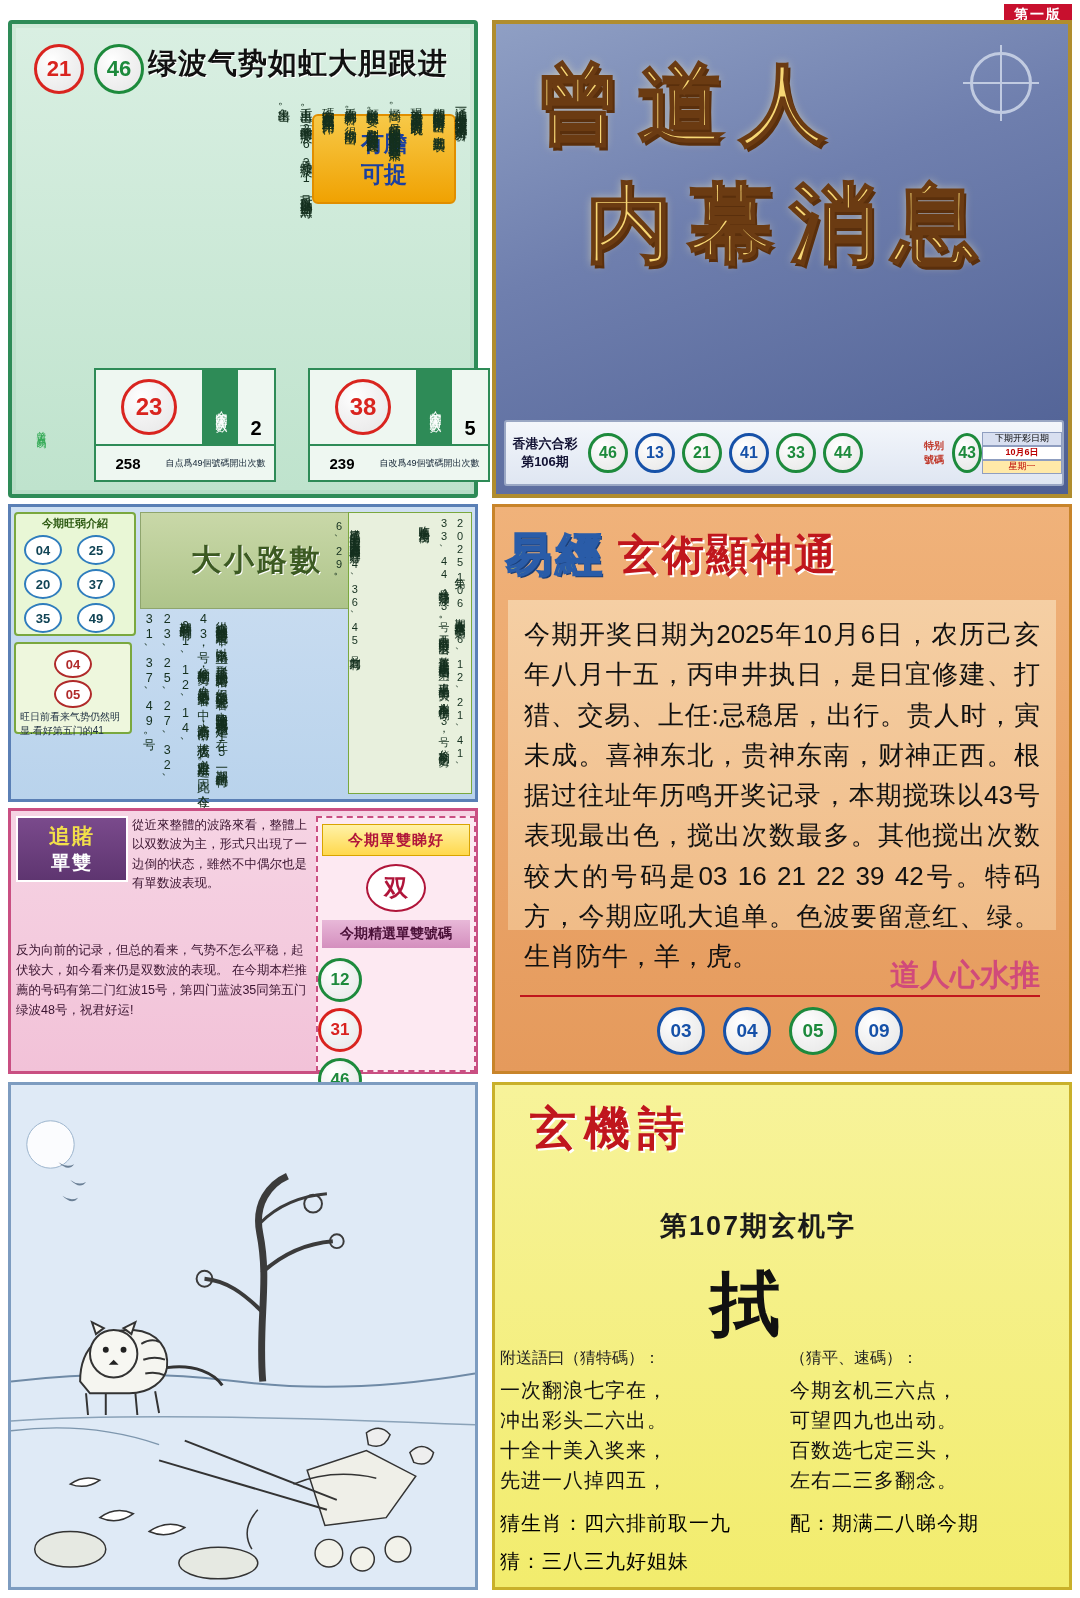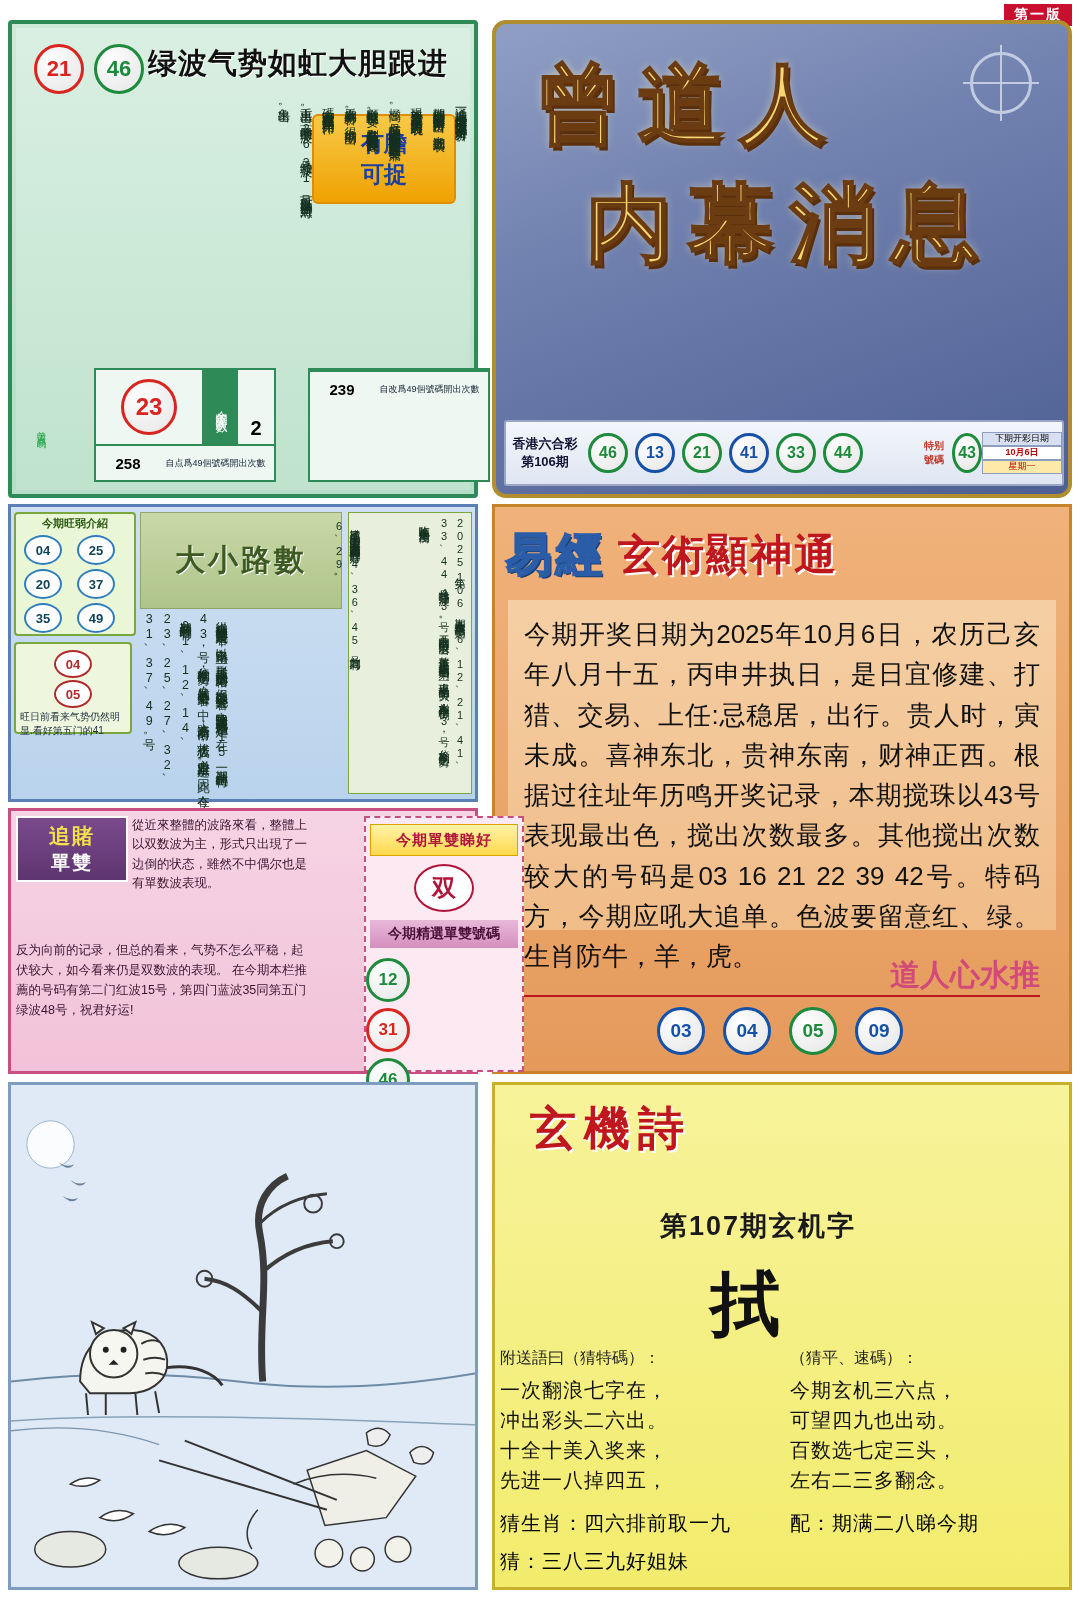--- a/index.html
+++ b/index.html
@@ -30,21 +30,21 @@
   .numbox .right{width:70px;display:flex;}
   .numbox .rlabel{width:34px;writing-mode:vertical-rl;text-orientation:upright;font-size:12px;display:flex;align-items:center;justify-content:center;background:#2e8b57;color:#fff;letter-spacing:2px;}
   .numbox .rval{flex:1;display:flex;align-items:flex-end;justify-content:center;font-size:20px;font-weight:bold;padding-bottom:4px;}
   .numbox .bot{height:34px;display:flex;align-items:center;border-top:2px solid #2e8b57;}
   .numbox .bl{width:64px;text-align:center;font-size:15px;font-weight:bold;}
   .numbox .br{flex:1;font-size:9px;line-height:1.15;color:#123;padding-right:3px;text-align:center;}
   #t-box1{left:78px;top:340px;}
   #t-box2{left:292px;top:340px;}
   #t-sign{position:absolute;left:18px;top:395px;writing-mode:vertical-rl;text-orientation:upright;font-size:10px;color:#3a5;letter-spacing:2px;}
   
-  #p-topright{left:492px;top:20px;width:580px;height:478px;border:4px solid #b08d2e;background:linear-gradient(160deg,#8f9fc4,#6f7fae 40%,#4e5f93);border-radius:14px;overflow:hidden;}
+  #p-topright{left:492px;top:20px;width:580px;height:478px;border:4px solid #b08d2e;background:linear-gradient(160deg,#8f9fc4,#6f7fae 40%,#4e5f93);border-radius:0;overflow:hidden;}
   #mast-title{position:absolute;left:30px;top:26px;width:520px;height:330px;}
   .mast-l{font-size:86px;font-weight:bold;color:#f7d774;-webkit-text-stroke:2px #6b3b12;text-shadow:3px 4px 0 #5a2f0c,0 0 10px rgba(255,240,180,.6);line-height:1;}
   #mast-row1{position:absolute;left:10px;top:10px;letter-spacing:16px;}
   #mast-row2{position:absolute;left:60px;top:130px;letter-spacing:16px;}
   #mast-seal{position:absolute;right:36px;top:28px;width:56px;height:56px;border:3px solid #cfd8ea;border-radius:50%;opacity:.85;}
   #mast-seal:before{content:"";position:absolute;left:50%;top:-10px;width:2px;height:76px;background:#cfd8ea;transform:translateX(-50%);}
   #mast-seal:after{content:"";position:absolute;top:50%;left:-10px;height:2px;width:76px;background:#cfd8ea;transform:translateY(-50%);}
   #result-bar{position:absolute;left:8px;bottom:8px;width:556px;height:62px;background:linear-gradient(180deg,#f3f6fb,#dfe6f2);border:2px solid #9aa7c4;border-radius:3px;display:flex;align-items:center;}
   #rb-label{width:78px;text-align:center;font-size:13px;font-weight:bold;color:#113;line-height:1.35;}
   #rb-balls{flex:1;display:flex;align-items:center;gap:7px;padding-left:4px;}
@@ -57,42 +57,42 @@
   #rb-date .d3{background:#ffe9a8;border:1px solid #8f9ec0;color:#b00;}
   
   #p-midleft{left:8px;top:504px;width:470px;height:298px;border:3px solid #5a7fb5;background:linear-gradient(180deg,#cfe0f2,#b9d3ec);padding:5px;}
   .oval{border-radius:50%;display:flex;align-items:center;justify-content:center;font-weight:bold;background:#fff;}
   #ml-grid{position:absolute;left:14px;top:512px;width:118px;height:120px;background:#e9f7d6;border:2px solid #7aa83e;border-radius:4px;}
   #ml-grid .hd{text-align:center;font-size:11px;font-weight:bold;color:#2d5a12;padding:2px 0;}
   #ml-grid .cells{display:grid;grid-template-columns:repeat(2,1fr);gap:4px;padding:2px 8px;}
   #ml-grid .cells .oval{width:34px;height:26px;font-size:13px;border:2px solid #2f7dbd;color:#145;}
   #ml-box2{position:absolute;left:14px;top:642px;width:118px;height:92px;background:#eef7dd;border:2px solid #7aa83e;border-radius:4px;font-size:10px;color:#234;padding:4px;box-sizing:border-box;}
   #ml-box2 .oval{width:34px;height:24px;font-size:13px;border:2px solid #b02a2a;color:#b02a2a;margin:2px auto;}
-  #ml-art{position:absolute;left:140px;top:512px;width:200px;height:95px;background:linear-gradient(180deg,#c9d8a8,#aec48a);border:1px solid #8fa56d;display:flex;align-items:center;justify-content:center;}
+  #ml-art{position:absolute;left:140px;top:512px;width:200px;height:95px;background:linear-gradient(180deg,#c9d8a8,#aec48a);border:1px solid #8fa56d;display:flex;align-items:center;justify-content:center;padding-left:16px;}
   #ml-art span{font-size:30px;font-weight:bold;color:#3c5a22;text-shadow:1px 1px 0 #fff;letter-spacing:3px;}
   #ml-text{position:absolute;left:140px;top:612px;width:200px;height:180px;}
   #ml-right{position:absolute;left:348px;top:512px;width:122px;height:280px;background:#e8f0dd;border:1px solid #7aa83e;}
   
   #p-midright{left:492px;top:504px;width:580px;height:570px;border:3px solid #c8842a;background:linear-gradient(180deg,#f0b27a,#e59a5c);padding:6px;}
   #mr-head{position:absolute;left:506px;top:520px;width:550px;height:70px;display:flex;align-items:center;}
   #mr-head .y{font-size:46px;font-weight:bold;color:#f3e23a;-webkit-text-stroke:2px #2a5ca8;text-shadow:2px 2px 0 #1b3f78;letter-spacing:4px;}
   #mr-head .r{font-size:42px;font-weight:bold;color:#c0161d;text-shadow:2px 2px 0 #fff;letter-spacing:2px;margin-left:12px;}
   #mr-body{position:absolute;left:508px;top:600px;width:548px;height:330px;background:linear-gradient(180deg,#f5cfa4,#f0bc88);font-size:26px;line-height:1.55;color:#111;padding:14px 16px;box-sizing:border-box;text-align:justify;}
   #mr-sign{position:absolute;right:40px;top:955px;font-size:30px;font-weight:bold;color:#d14a7a;font-family:"Liberation Serif",serif;}
   #mr-rule{position:absolute;left:520px;top:995px;width:520px;height:2px;background:#c0161d;}
   #mr-balls{position:absolute;left:560px;top:1008px;width:440px;height:46px;display:flex;gap:18px;align-items:center;justify-content:center;}
   #mr-balls .ball{width:42px;height:42px;font-size:19px;}
   
   #p-lowleft{left:8px;top:808px;width:470px;height:266px;border:3px solid #c94f82;background:linear-gradient(180deg,#f6d4e4,#f2c2d8);padding:5px;}
   #ll-tag{position:absolute;left:16px;top:816px;width:108px;height:62px;background:linear-gradient(180deg,#7a4a8c,#5e3570);border:2px solid #fff;display:flex;flex-direction:column;align-items:center;justify-content:center;}
   #ll-tag .a{font-size:21px;font-weight:bold;color:#f3e04a;letter-spacing:2px;}
   #ll-tag .b{font-size:19px;font-weight:bold;color:#fff;letter-spacing:2px;}
   #ll-txt1{position:absolute;left:132px;top:816px;width:176px;height:120px;font-size:12.5px;line-height:1.55;color:#3a1430;}
   #ll-txt2{position:absolute;left:16px;top:940px;width:292px;height:126px;font-size:12.5px;line-height:1.6;color:#3a1430;}
-  #ll-right{position:absolute;left:316px;top:816px;width:156px;height:252px;background:#fde9f2;border:2px dashed #c94f82;margin-left:48px;}
+  #ll-right{position:absolute;left:316px;top:816px;width:156px;height:252px;background:#fde9f2;border:2px dashed #c94f82;}
   #ll-r-title{margin:6px 4px 0;height:30px;background:linear-gradient(180deg,#fff2a8,#ffd84d);border:1px solid #d9a400;display:flex;align-items:center;justify-content:center;font-size:15px;font-weight:bold;color:#b0153a;letter-spacing:1px;}
   #ll-r-big{margin:8px auto;width:56px;height:44px;border:2px solid #b0153a;border-radius:50%;display:flex;align-items:center;justify-content:center;font-size:24px;font-weight:bold;color:#b0153a;background:#fff;}
   #ll-r-sub{margin:4px;height:28px;background:linear-gradient(180deg,#e8b8d8,#d48fbe);display:flex;align-items:center;justify-content:center;font-size:14px;font-weight:bold;color:#4a1038;}
   #ll-r-balls{display:flex;gap:6px;justify-content:center;margin-top:10px;flex-direction:column;}
   #ll-r-balls .ball{width:38px;height:38px;font-size:17px;}
   
   #p-botleft{left:8px;top:1082px;width:470px;height:508px;border:3px solid #7d9cc0;background:linear-gradient(180deg,#e4effa,#cfe2f2);overflow:hidden;}
   #drawing{position:absolute;left:0;top:0;width:100%;height:100%;}
   
   #p-botright{left:492px;top:1082px;width:580px;height:508px;border:3px solid #c9b02a;background:linear-gradient(180deg,#f7f39a,#f2ec6d);}
@@ -150,20 +150,29 @@
             <div class="rval">2</div>
           </div>
         </div>
         <div class="bot">
           <div class="bl">258</div>
           <div class="br">自点爲49個號碼開出次數</div>
         </div>
       </div>
 
       <div class="numbox" id="t-box2">
+        <div class="top">
+          <div class="left">
+            <div class="ball red" style="width:50px;height:50px;font-size:24px;">38</div>
+          </div>
+          <div class="right">
+            <div class="rlabel">今年開出次數</div>
+            <div class="rval">5</div>
+          </div>
+        </div>
         <div class="bot">
           <div class="bl">239</div>
           <div class="br">自改爲49個號碼開出次數</div>
         </div>
       </div>
     </div>
   </div>
 
   <div class="panel" id="p-topright">
     <div id="mast-seal"></div>

